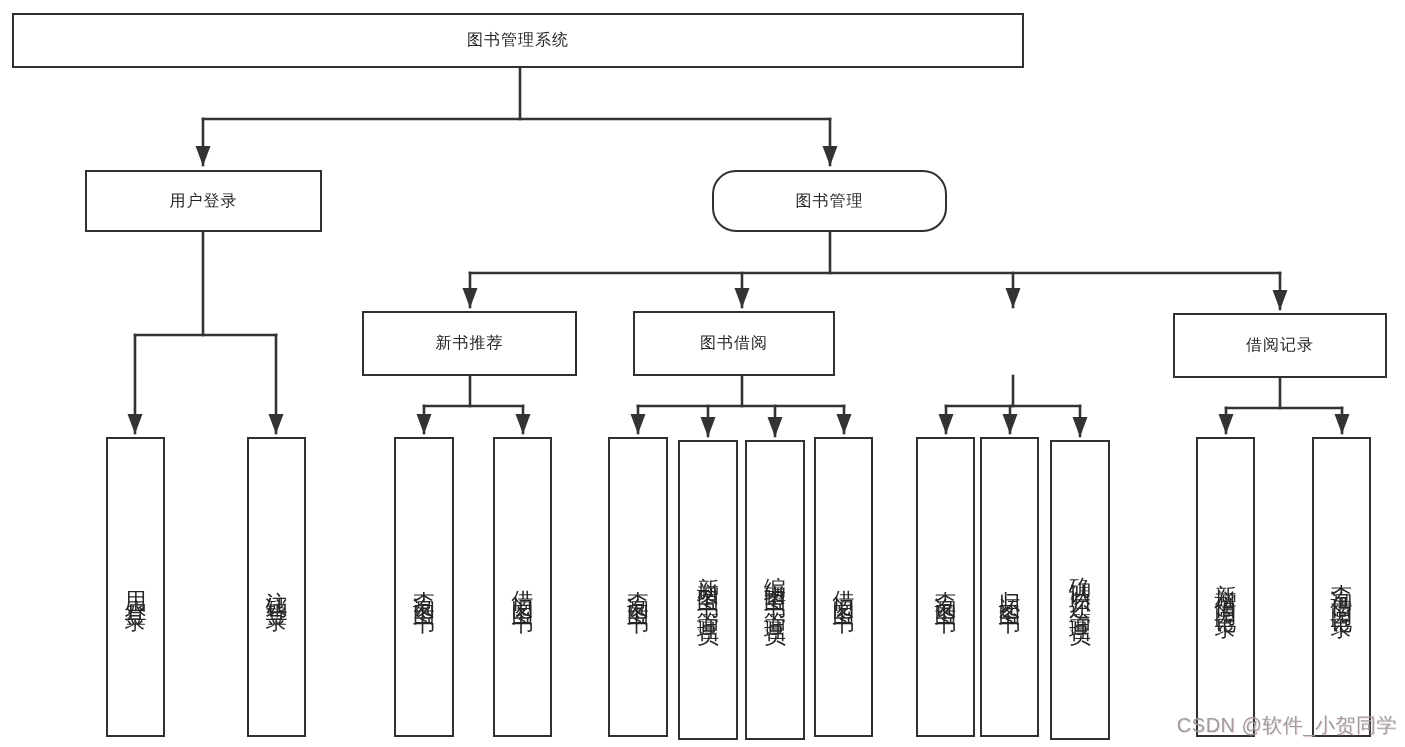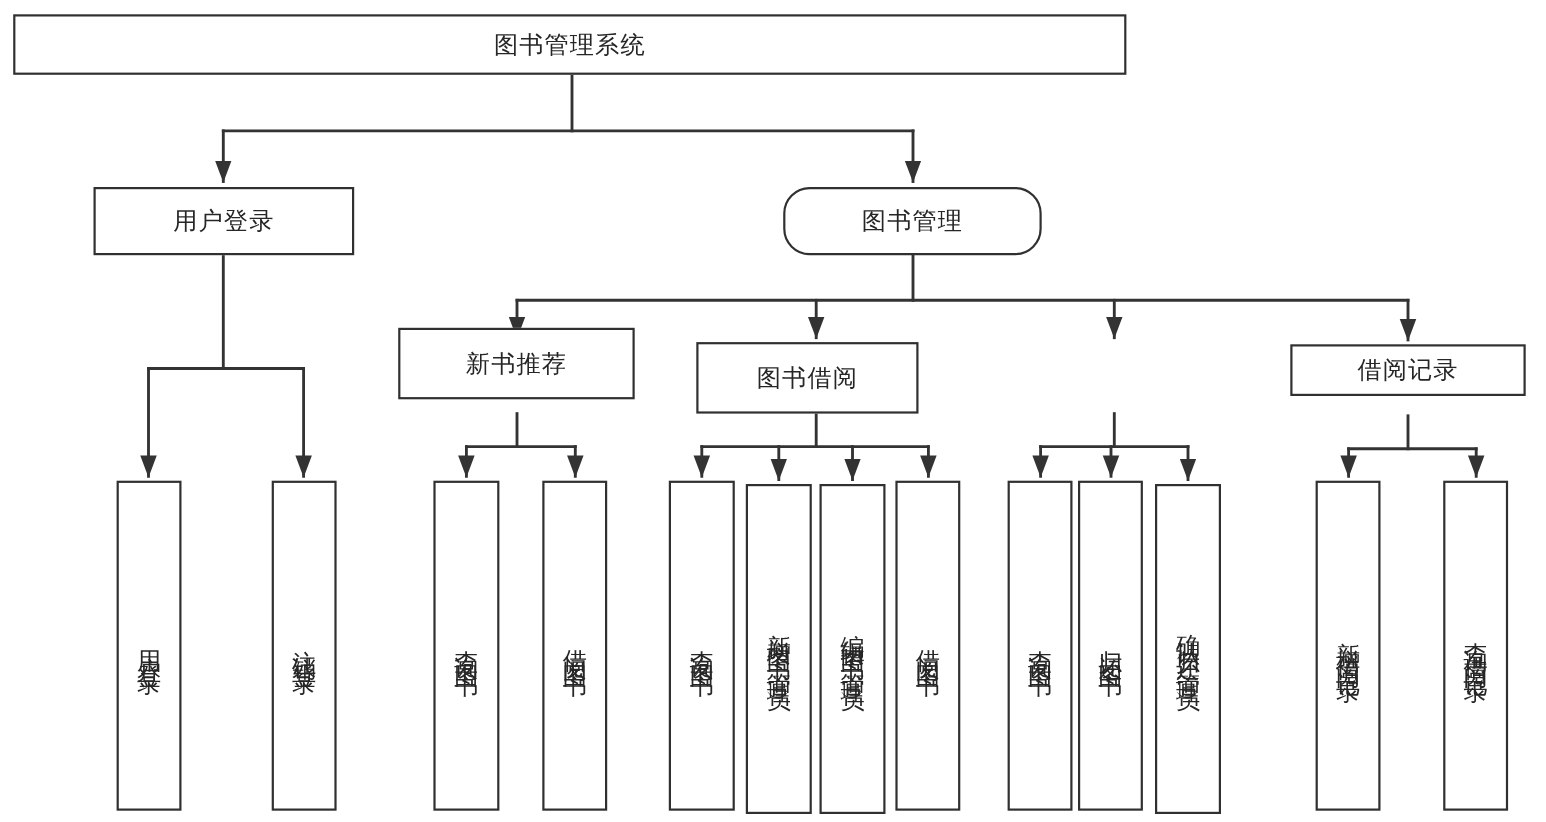--- a/index.html
+++ b/index.html
@@ -22,21 +22,21 @@
     background: #ffffff;
     border: 2.5px solid #303030;
     box-sizing: border-box;
     display: flex;
     align-items: center;
     justify-content: center;
     z-index: 2;
   }
   .node .lbl {
     color: #262626;
-    font-size: 22px;
+    font-size: 16px;
     letter-spacing: 1px;
     white-space: nowrap;
   }
   .leaf {
     position: absolute;
     width: 59px;
     height: 300px;
     background: #ffffff;
     border: 2.5px solid #303030;
     box-sizing: border-box;
@@ -125,27 +125,27 @@
     <span class="lbl">图书管理系统</span>
   </div>
 
   <div class="node" style="left:85px; top:170px; width:237px; height:62px;">
     <span class="lbl">用户登录</span>
   </div>
   <div class="node" style="left:712px; top:170px; width:235px; height:62px;border-radius:24px;">
     <span class="lbl">图书管理</span>
   </div>
 
-  <div class="node" style="left:362px; top:298px; width:215px; height:65px;">
+  <div class="node" style="left:362px; top:311px; width:215px; height:65px;">
     <span class="lbl">新书推荐</span>
   </div>
   <div class="node" style="left:633px; top:311px; width:202px; height:65px;">
     <span class="lbl">图书借阅</span>
   </div>
-  <div class="node" style="left:1173px; top:313px; width:214px; height:47px;">
+  <div class="node" style="left:1173px; top:313px; width:214px; height:65px;">
     <span class="lbl">借阅记录</span>
   </div>
 
   <div class="leaf" style="left:106px; top:437px;">
     <span class="vlbl">用户登录</span>
   </div>
   <div class="leaf" style="left:247px; top:437px;">
     <span class="vlbl">注销登录</span>
   </div>
 
@@ -179,14 +179,15 @@
     <span class="vlbl">确认归还（管理员）</span>
   </div>
 
   <div class="leaf" style="left:1196px; top:437px;">
     <span class="vlbl">新增借阅记录</span>
   </div>
   <div class="leaf" style="left:1312px; top:437px;">
     <span class="vlbl">查询借阅记录</span>
   </div>
 
+  <div id="watermark">CSDN @软件_小贺同学</div>
 
 </div>
 
 </body></html>

